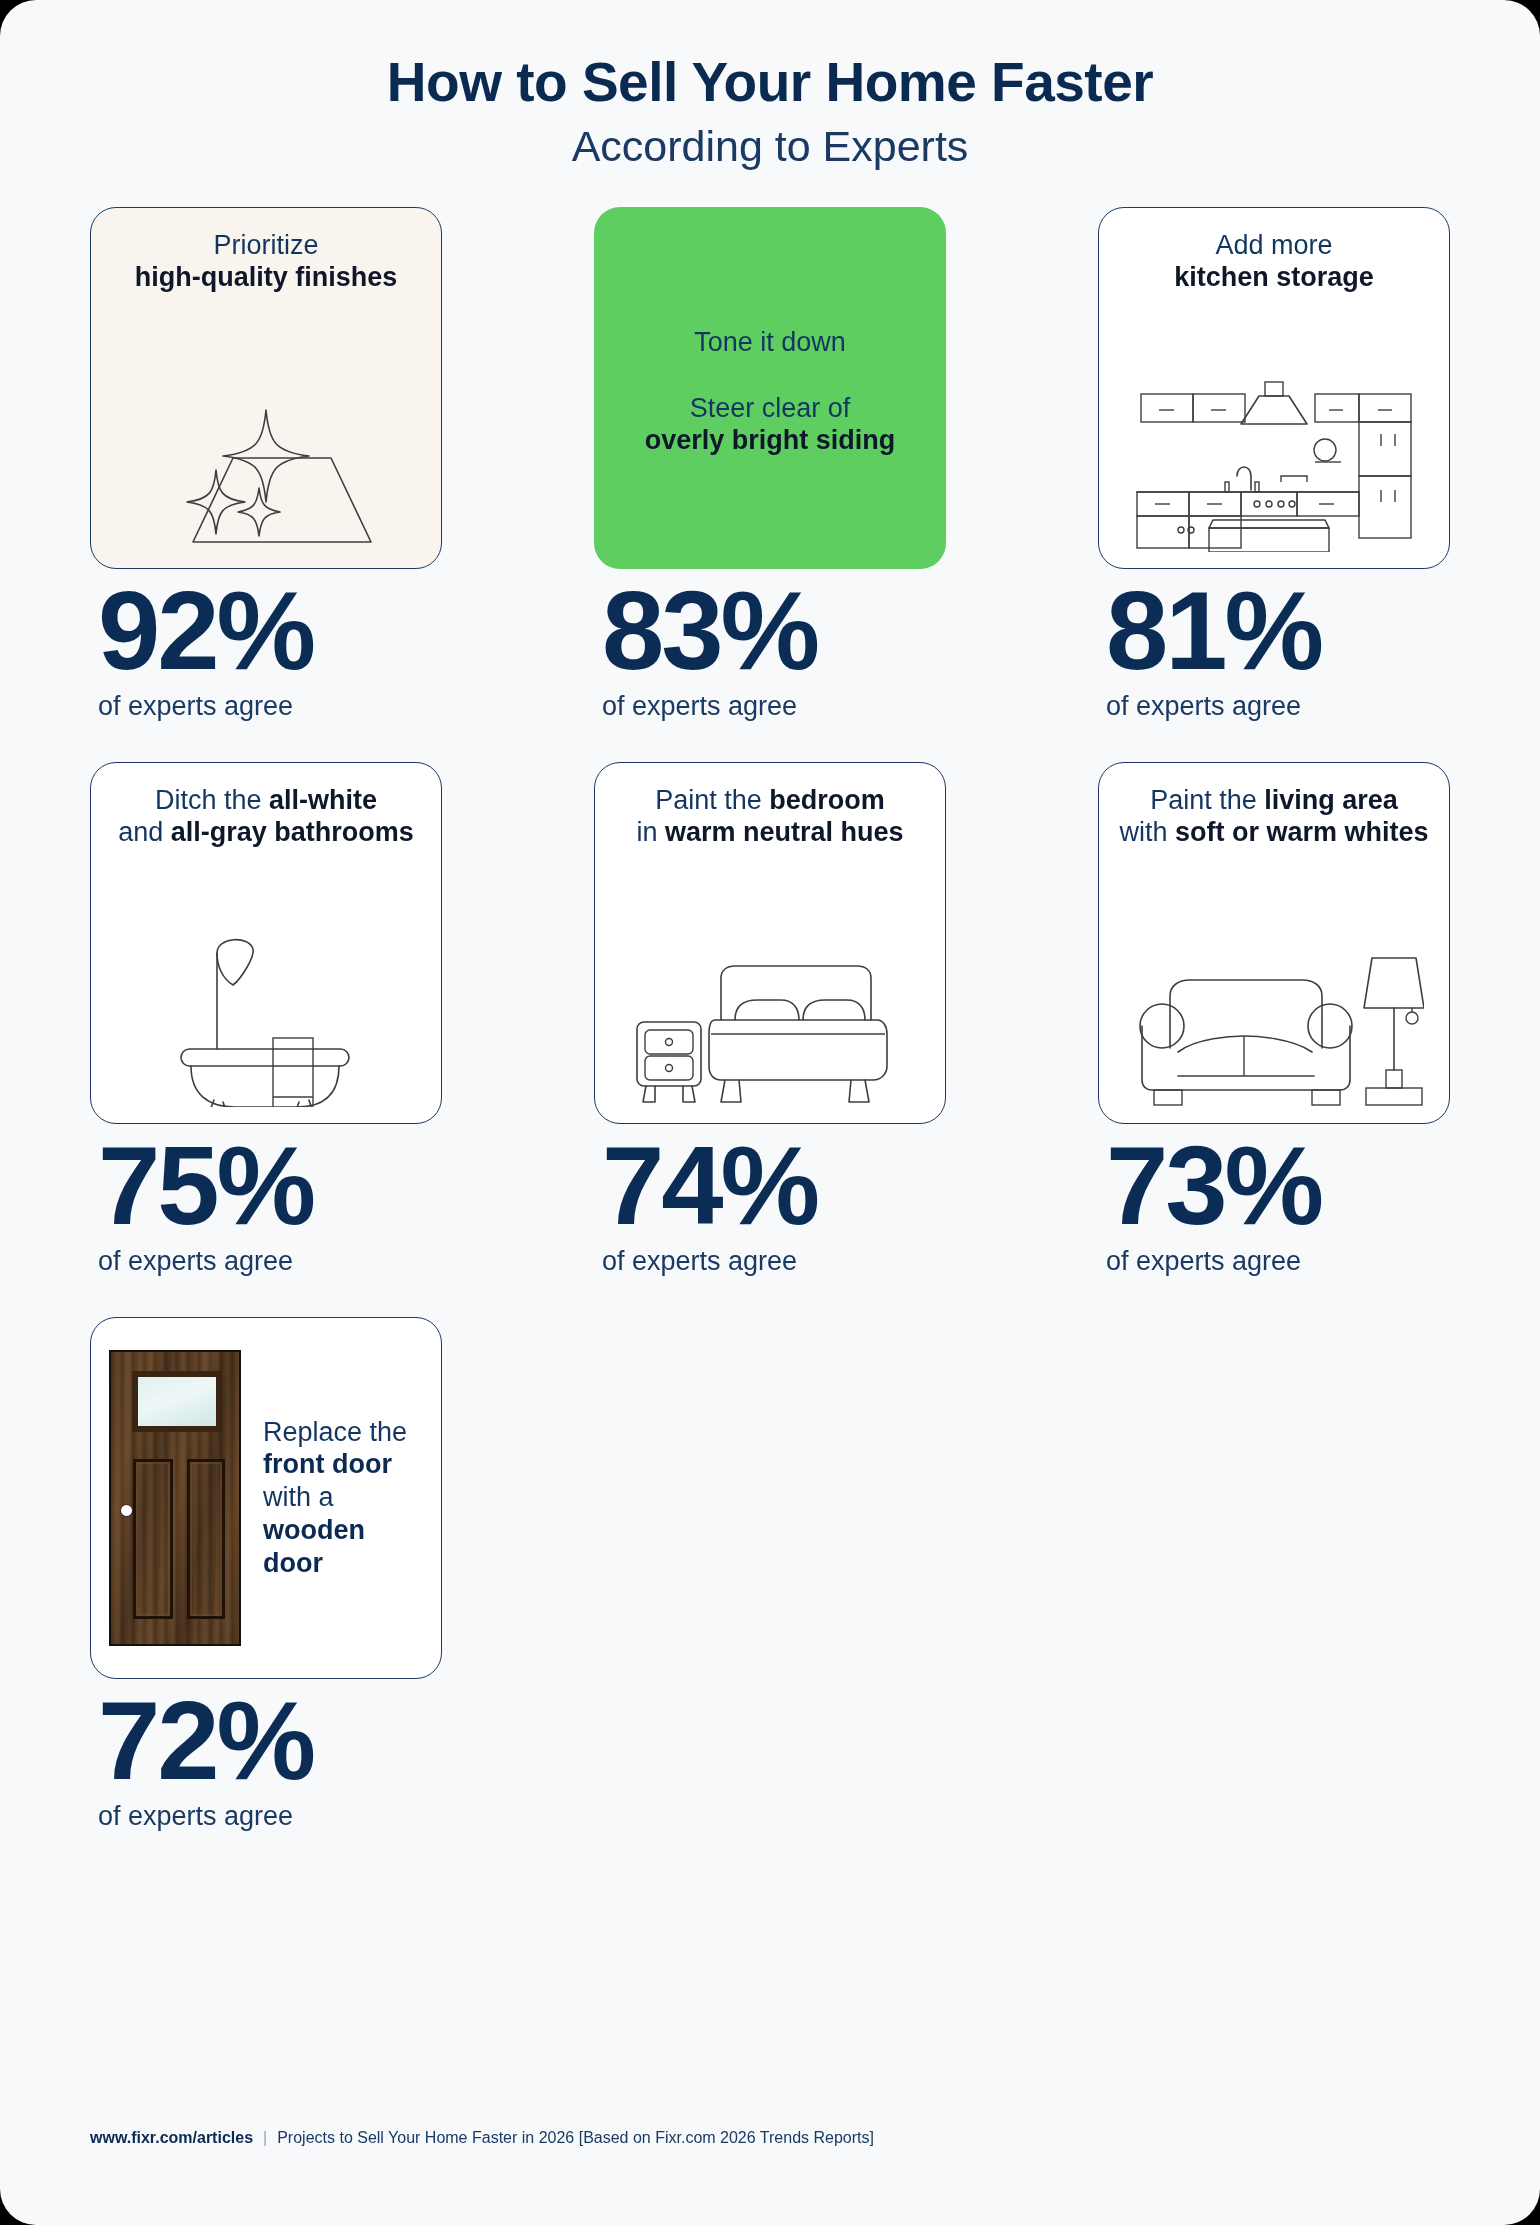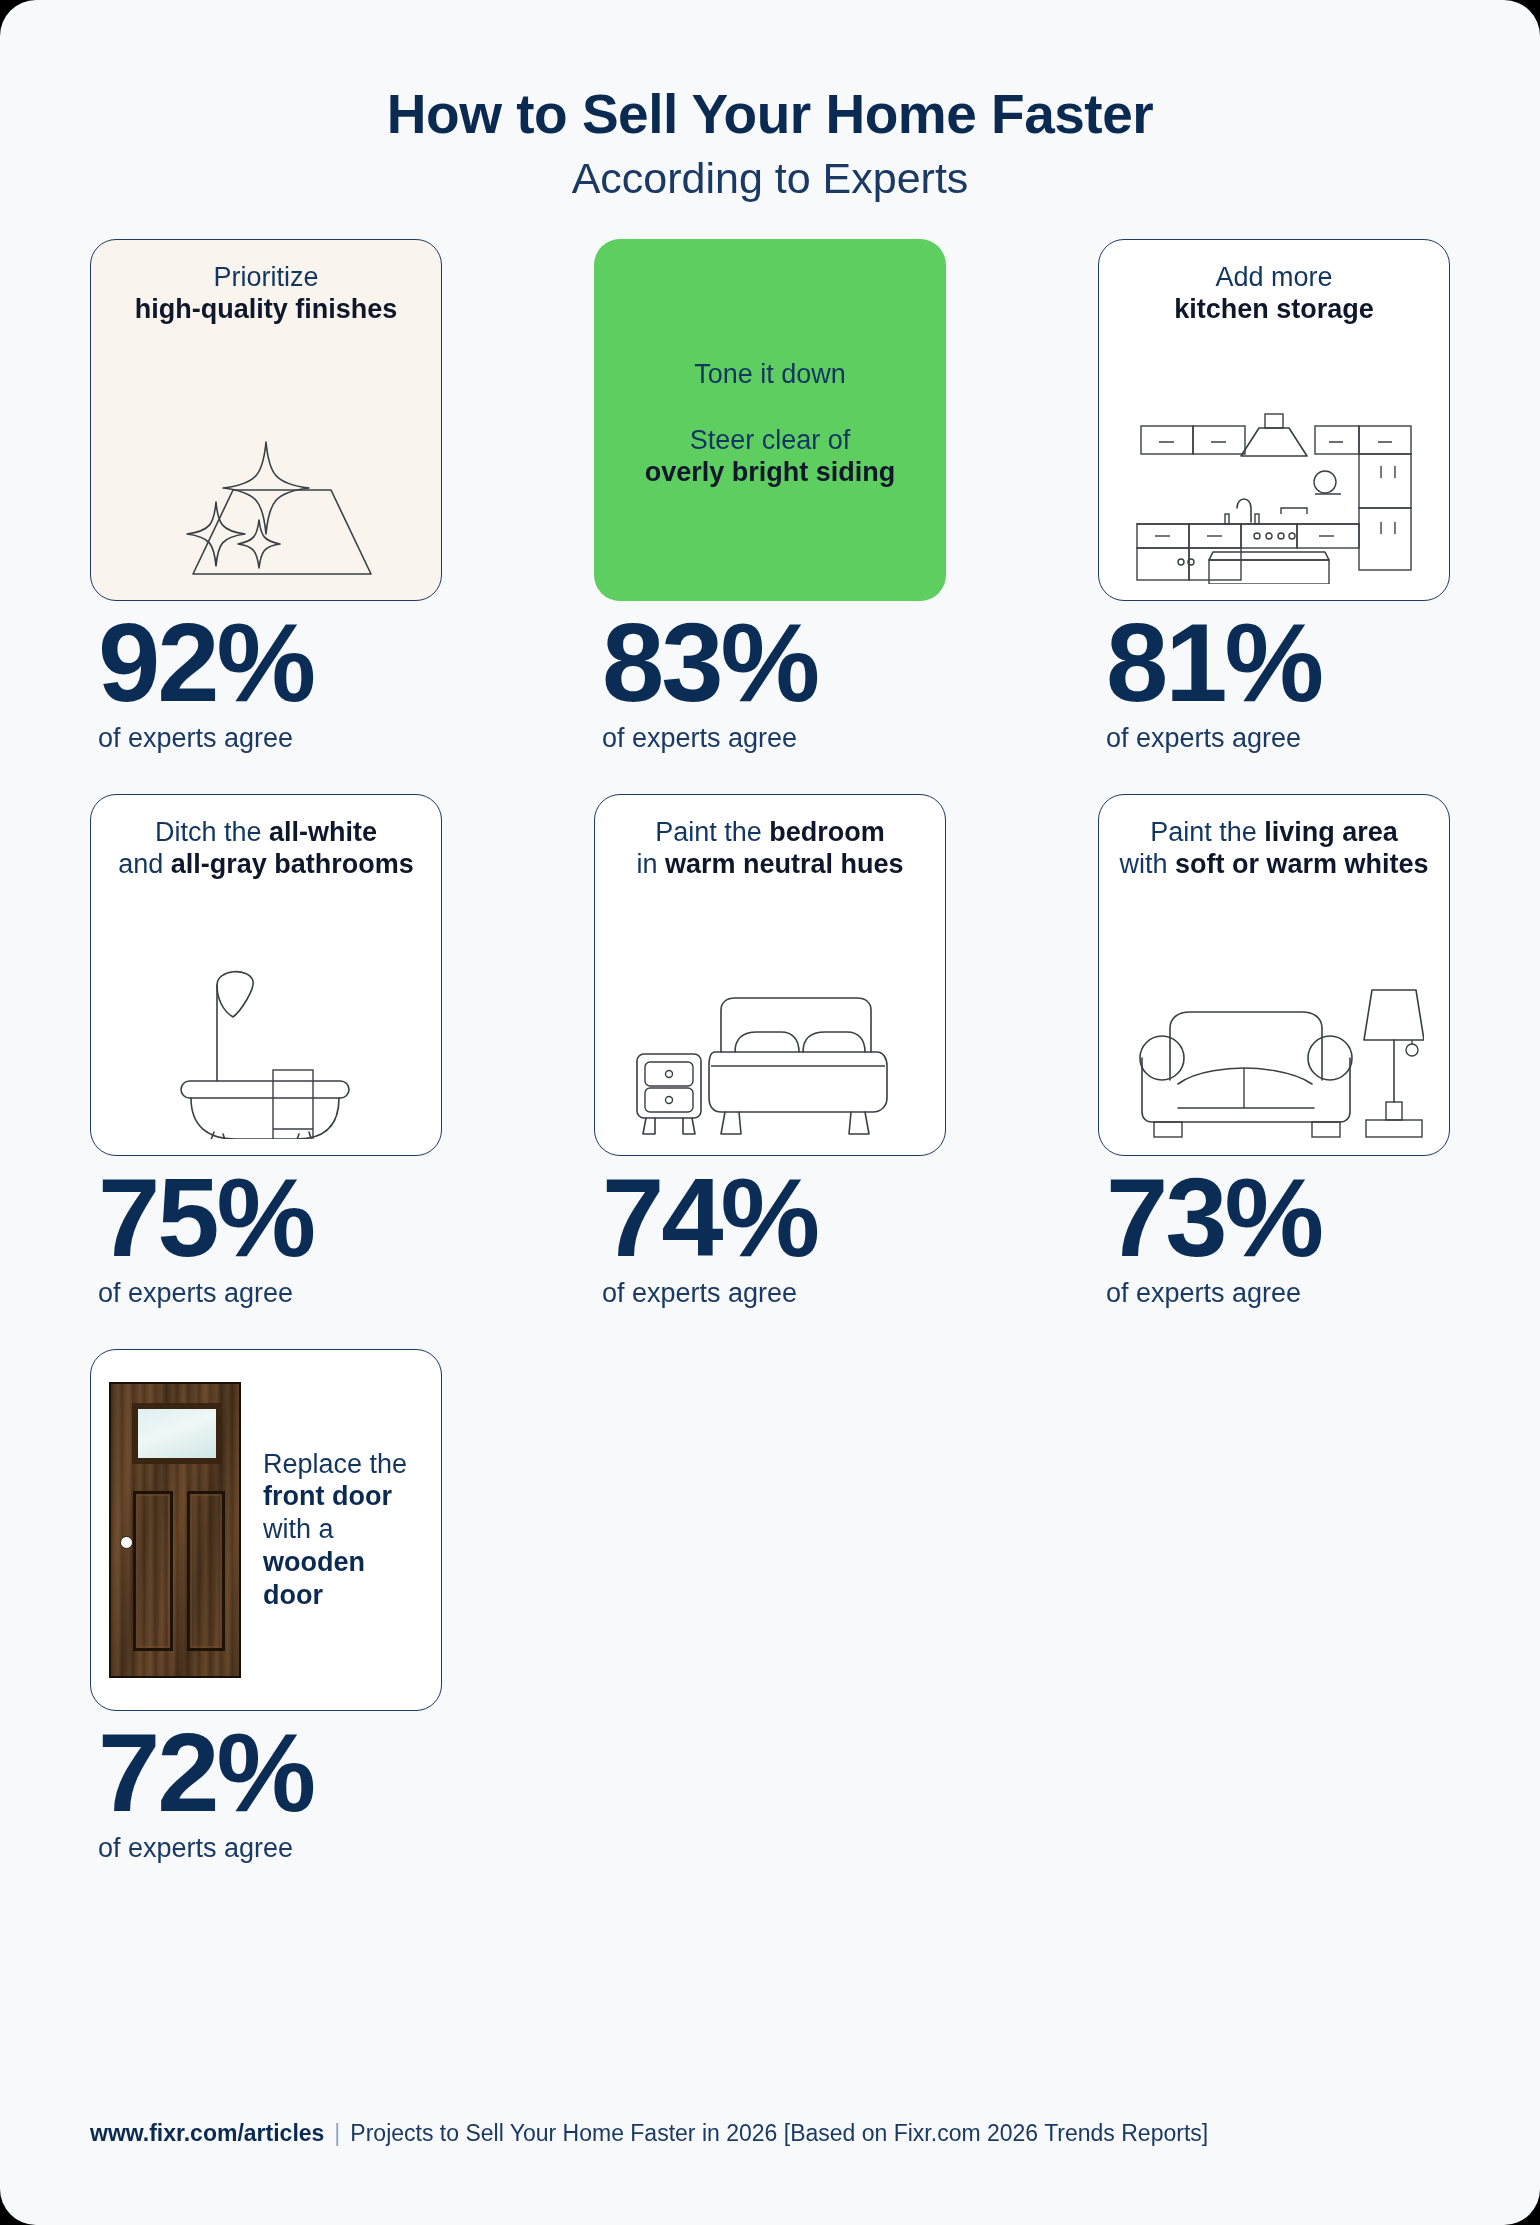--- a/index.html
+++ b/index.html
@@ -17,21 +17,21 @@
     width: 1540px;
     height: 2225px;
     background: #f7f9fb;
     border-radius: 36px;
     overflow: hidden;
     box-sizing: border-box;
   }
 
   
   .header {
-    padding-top: 86px;
+    padding-top: 54px;
     text-align: center;
   }
   .title {
     font-size: 55px;
     font-weight: 700;
     color: #0b2a52;
     letter-spacing: -0.5px;
     line-height: 1.05;
     margin: 0;
   }
@@ -160,21 +160,21 @@
     line-height: 1.3;
     font-weight: 400;
   }
   .info-body b { font-weight: 700; color: #0b2a52; }
 
   
   .footer {
     position: absolute;
     left: 90px;
     bottom: 78px;
-    font-size: 23px;
+    font-size: 16px;
     color: #1a3a63;
     display: flex;
     align-items: center;
     gap: 0;
   }
   .footer .site { font-weight: 700; color: #0b2a52; }
   .footer .bar {
     display: inline-block;
     margin: 0 10px;
     color: #8fa4bd;

